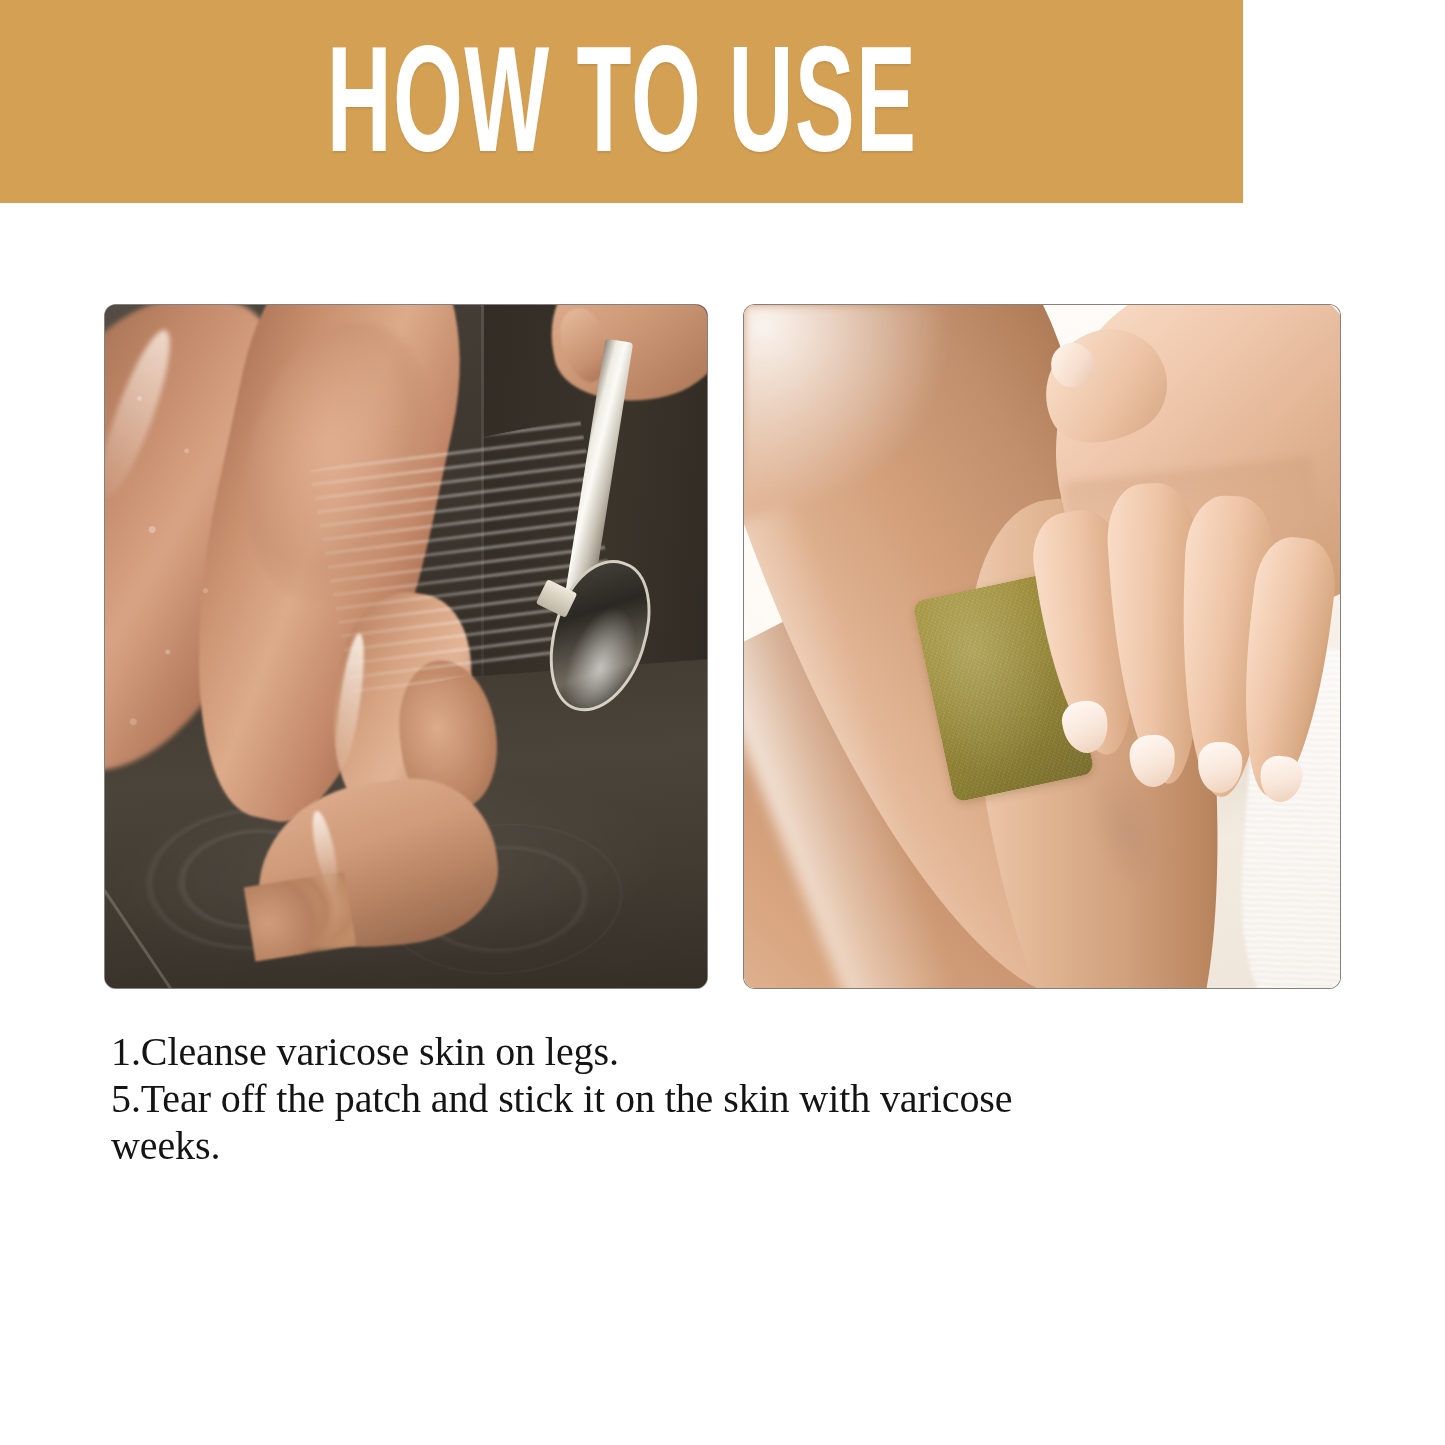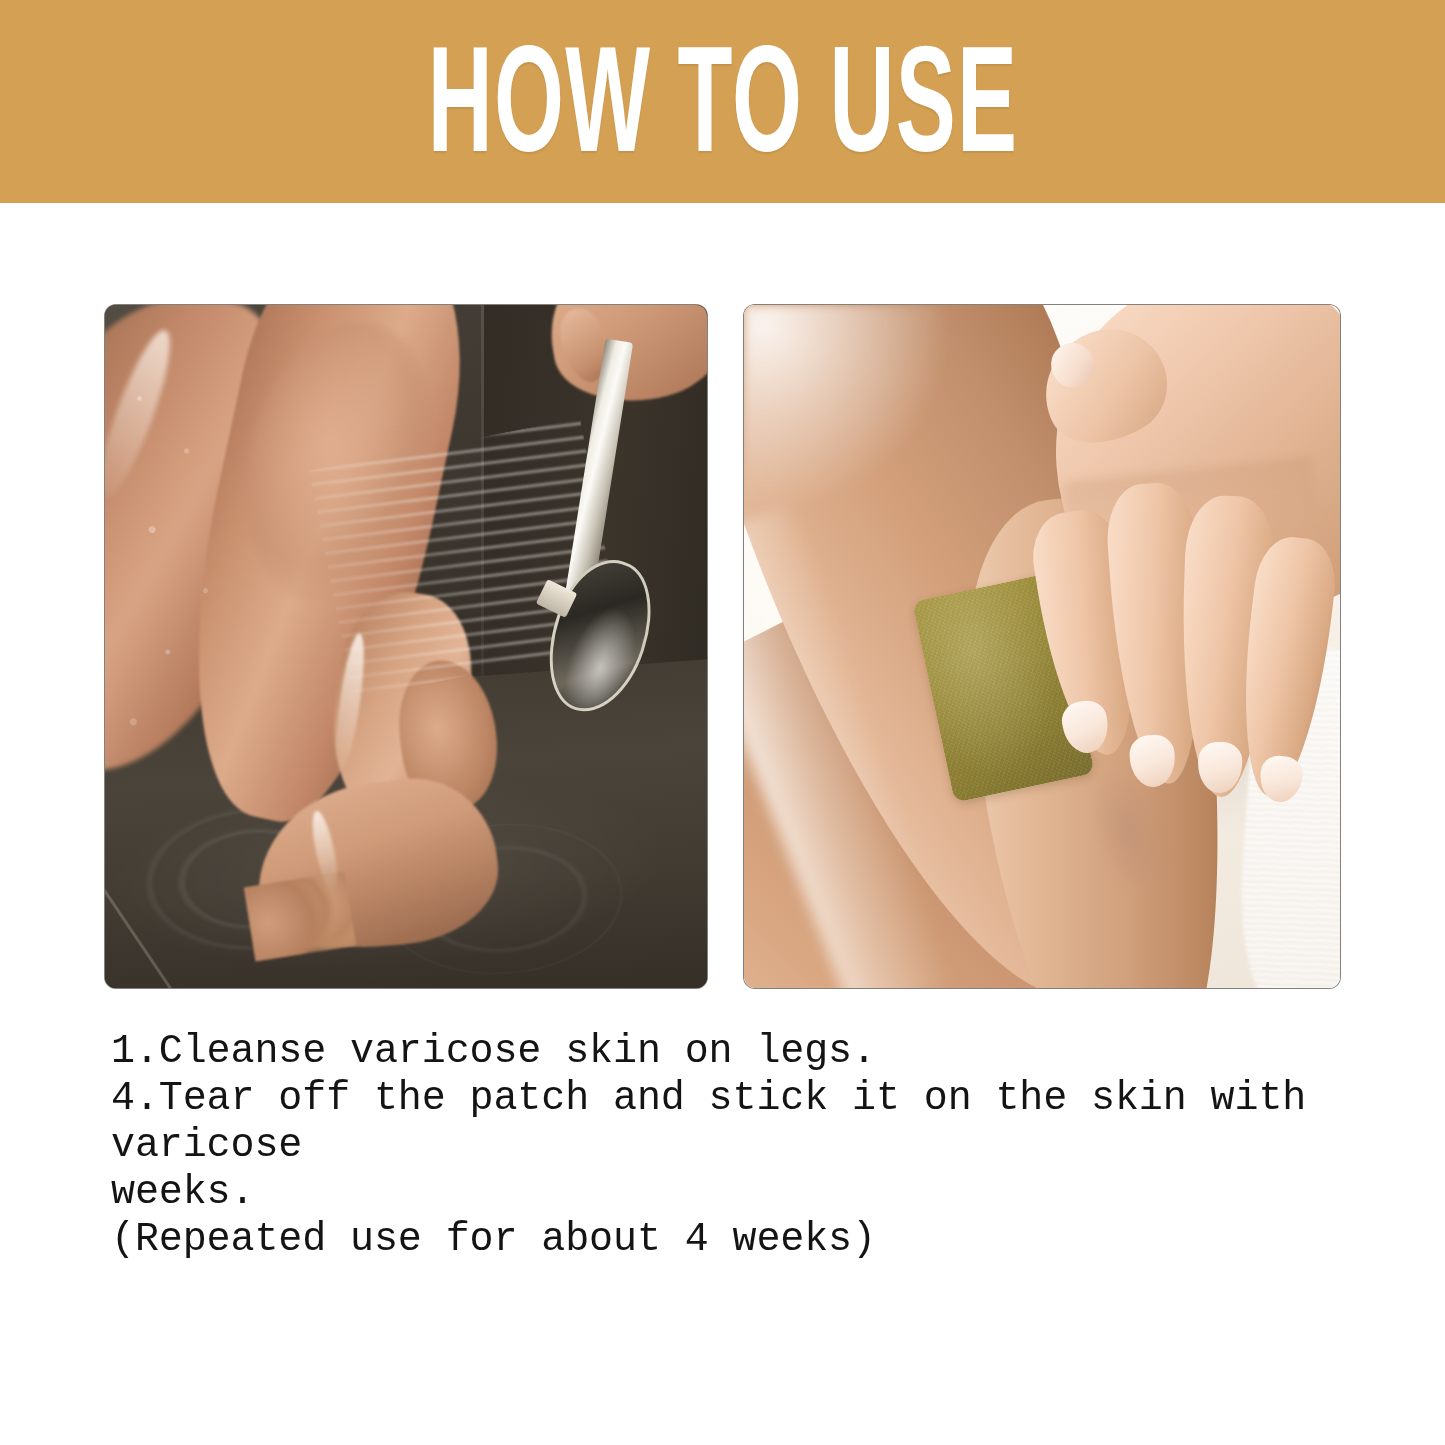--- a/index.html
+++ b/index.html
@@ -18,21 +18,21 @@
     width: 1445px;
     height: 1445px;
     background: #ffffff;
   }
 
   
   .banner {
     position: absolute;
     left: 0;
     top: 0;
-    width: 1445px;
+    width: 1243px;
     height: 203px;
     background: #d4a154;
     display: flex;
     align-items: center;
     justify-content: center;
   }
   .banner-title {
     color: #ffffff;
     font-family: "Liberation Sans Narrow", "Liberation Sans", sans-serif;
     font-weight: 700;
@@ -395,21 +395,21 @@
     filter: blur(4px);
   }
 
   
   .instructions {
     position: absolute;
     left: 111px;
     top: 1028px;
     width: 1230px;
     color: #141414;
-    font-family: Liberation Mono, monospace;
+    font-family: Liberation Serif, serif;
     font-size: 40px;
     line-height: 47px;
     letter-spacing: -0.1px;
   }
   .instructions p { margin: 0; }
 </style>
 </head>
 <body>
 
 <div class="page">
@@ -472,18 +472,17 @@
     <div class="layer pth-finger pth-f4"></div>
     <div class="layer pth-nail pth-n1"></div>
     <div class="layer pth-nail pth-n2"></div>
     <div class="layer pth-nail pth-n3"></div>
     <div class="layer pth-nail pth-n4"></div>
     <div class="layer pth-glow-tl"></div>
   </div>
 
   <div class="instructions">
     <p>1.Cleanse varicose skin on legs.</p>
-    <p>4.Tear off the patch and stick it on the skin with varicose</p>
+    <p>5.Tear off the patch and stick it on the skin with varicose</p>
     <p>weeks.</p>
-    <p>(Repeated use for about 4 weeks)</p>
   </div>
 
 </div>
 
 </body></html>

